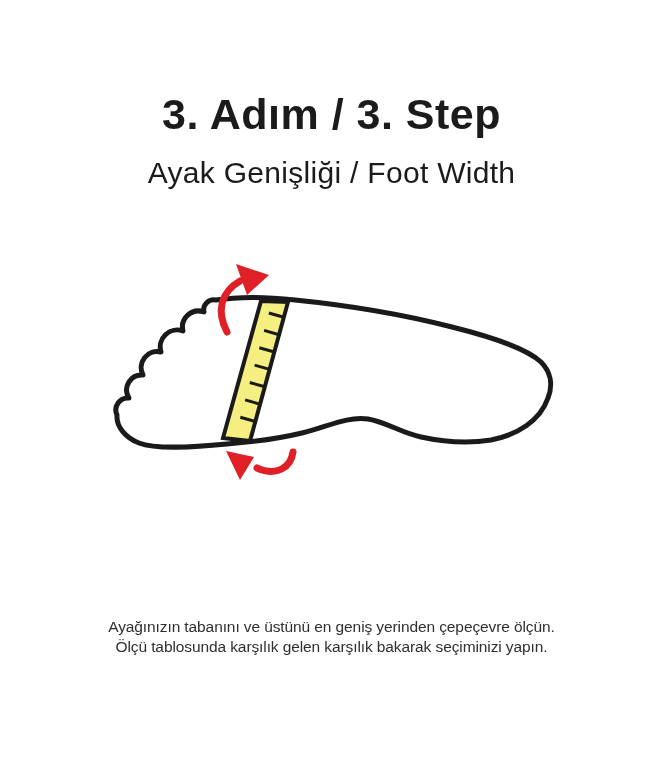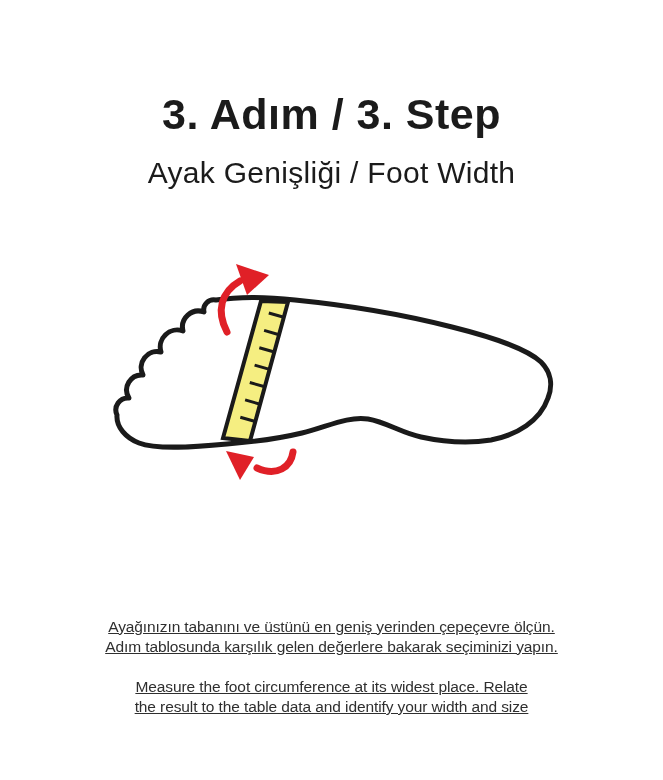--- a/index.html
+++ b/index.html
@@ -73,21 +73,21 @@
   .arrow-head{fill:var(--arrow-red);stroke:none;}
   .instructions{margin-top:126px;}
   .para{
     margin:0;
     font-size:15.5px;
     line-height:20px;
     letter-spacing:-0.1px;
     color:var(--body-text);
   }
   .para + .para{margin-top:20px;}
-  .line{display:block;text-decoration:underline;}
+  .line{display:block;}
 </style>
 </head>
 <body>
 
 <div class="page">
 
   <header>
     <h1 class="title">3. Adım / 3. Step</h1>
     <h2 class="subtitle">Ayak Genişliği / Foot Width</h2>
   </header>
@@ -154,21 +154,17 @@
       <g>
         <path class="arrow-tail" d="M 293 201 C 291 216 277 226 257 217"></path>
         <polygon class="arrow-head" points="226,200 254,206 240,229"></polygon>
       </g>
     </svg>
   </figure>
 
   <section class="instructions">
     <p class="para">
       <span class="line">Ayağınızın tabanını ve üstünü en geniş yerinden çepeçevre ölçün.</span>
-      <span class="line">Adım tablosunda karşılık gelen değerlere bakarak seçiminizi yapın.</span>
-    </p>
-    <p class="para">
-      <span class="line">Measure the foot circumference at its widest place. Relate</span>
-      <span class="line">the result to the table data and identify your width and size</span>
+      <span class="line">Ölçü tablosunda karşılık gelen karşılık bakarak seçiminizi yapın.</span>
     </p>
   </section>
 
 </div>
 
 </body></html>

